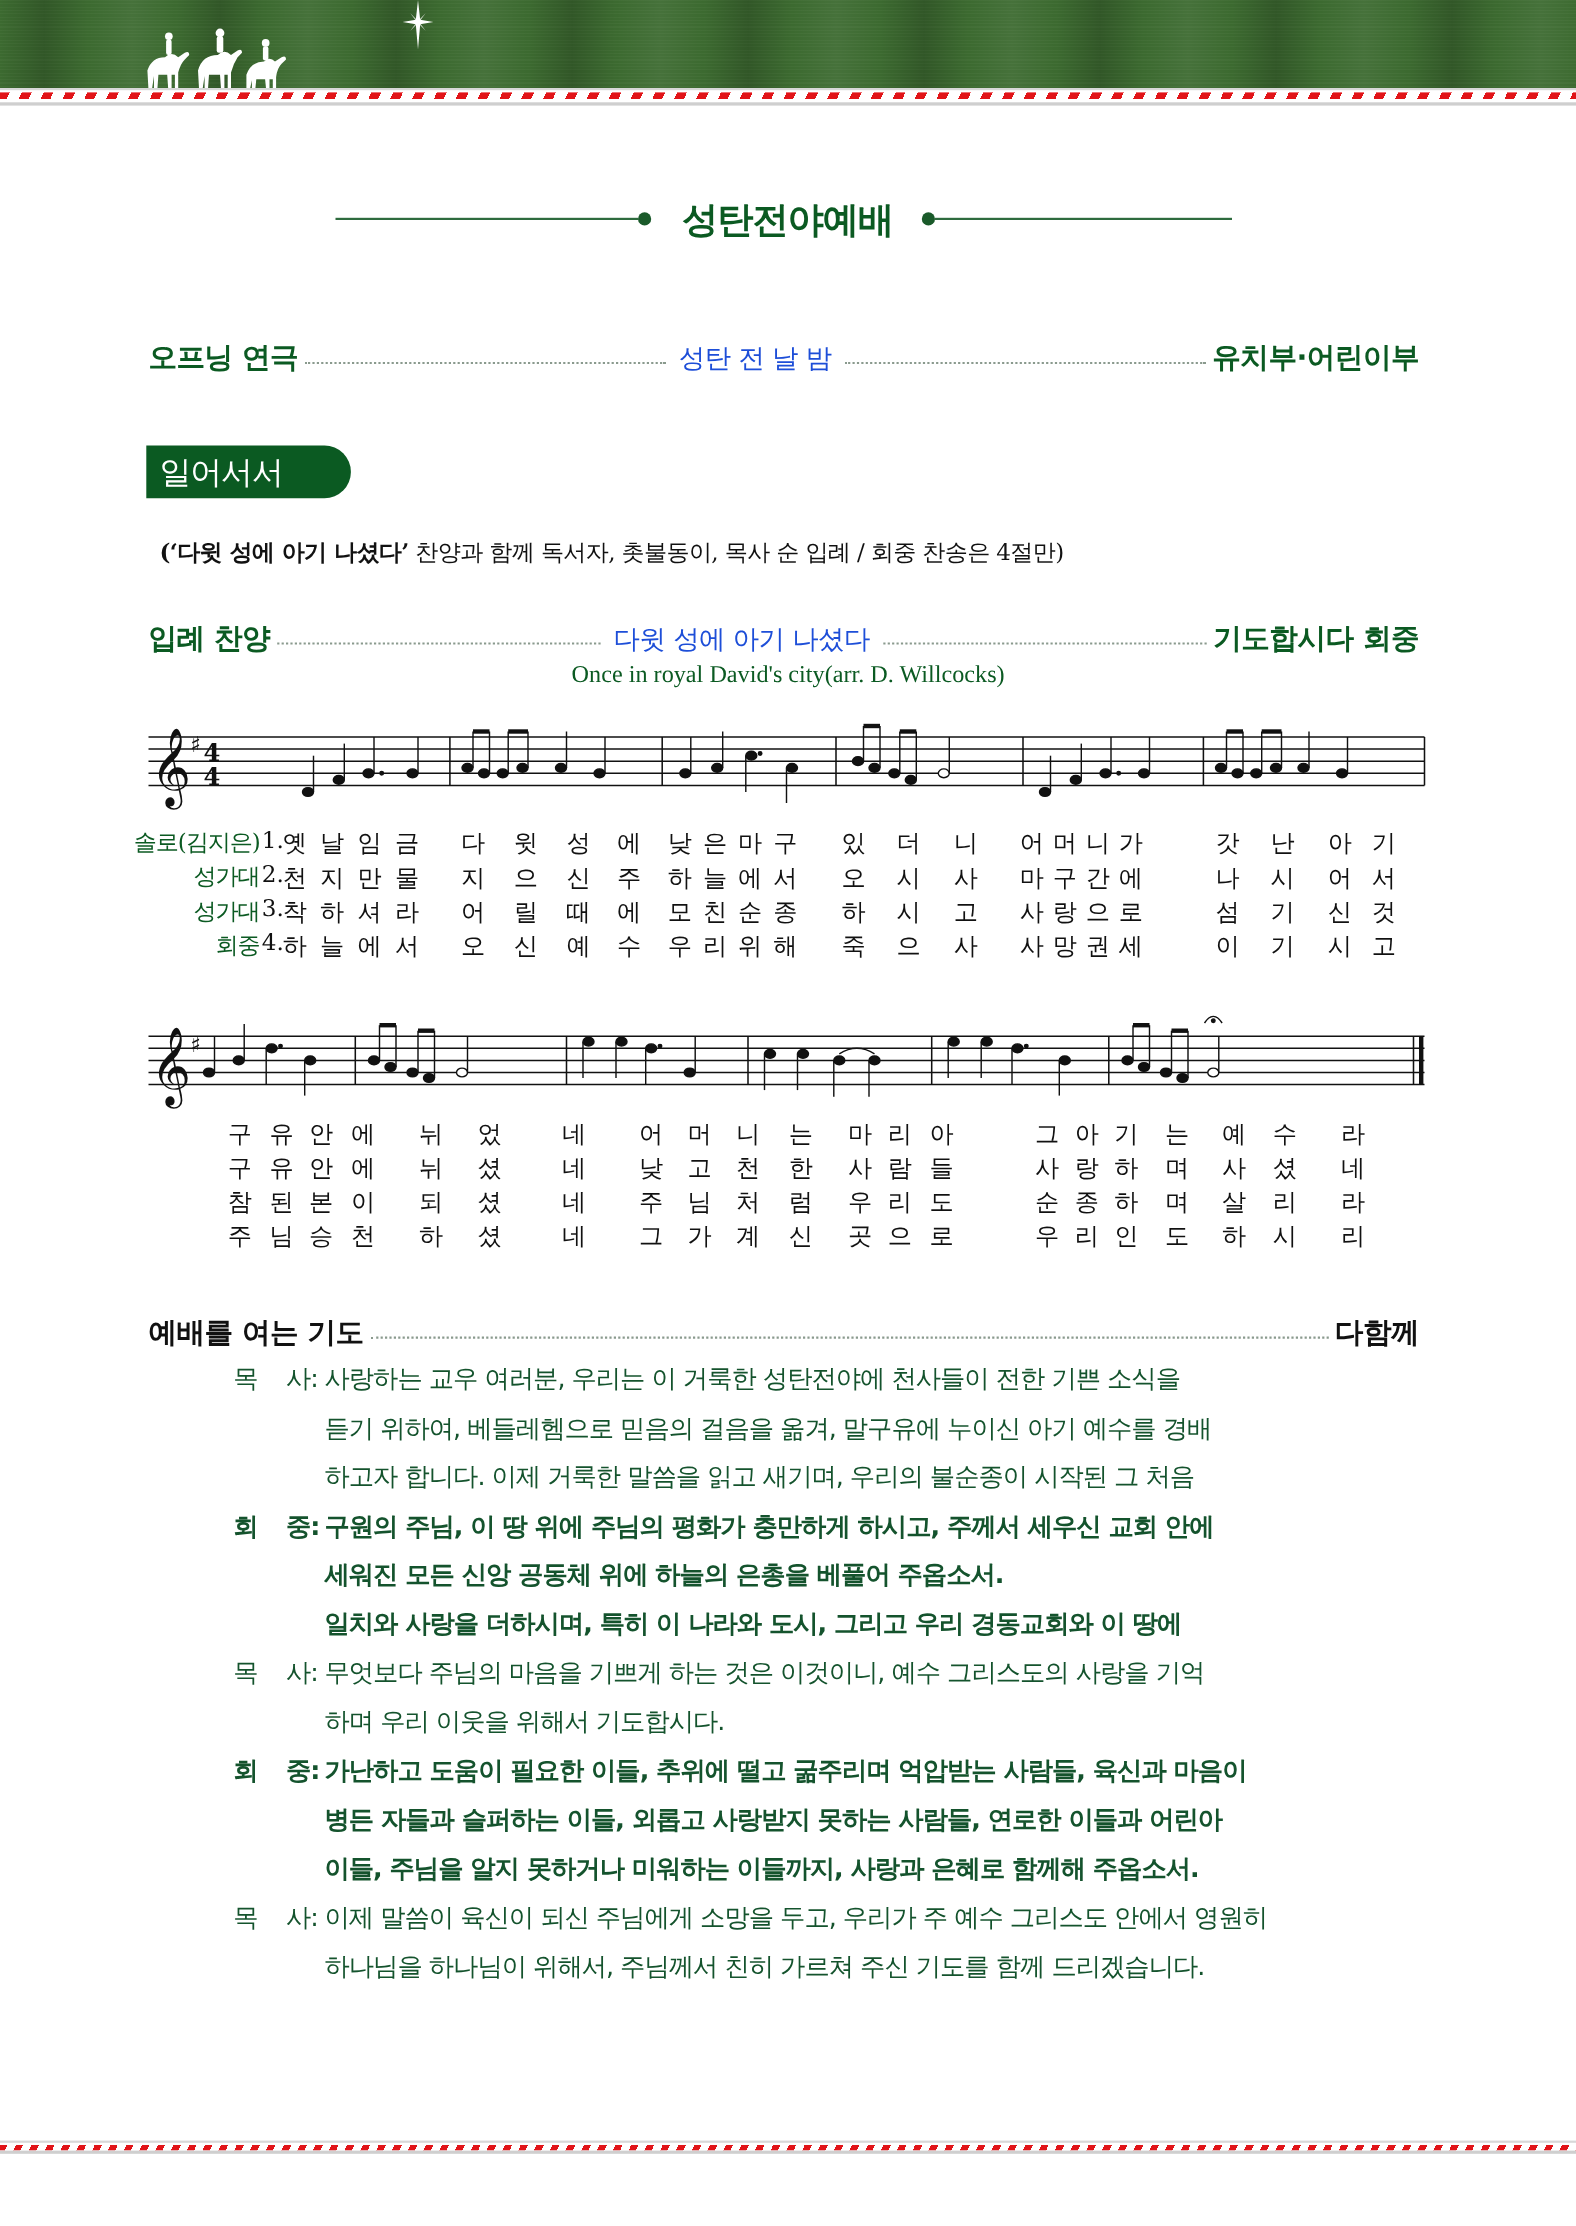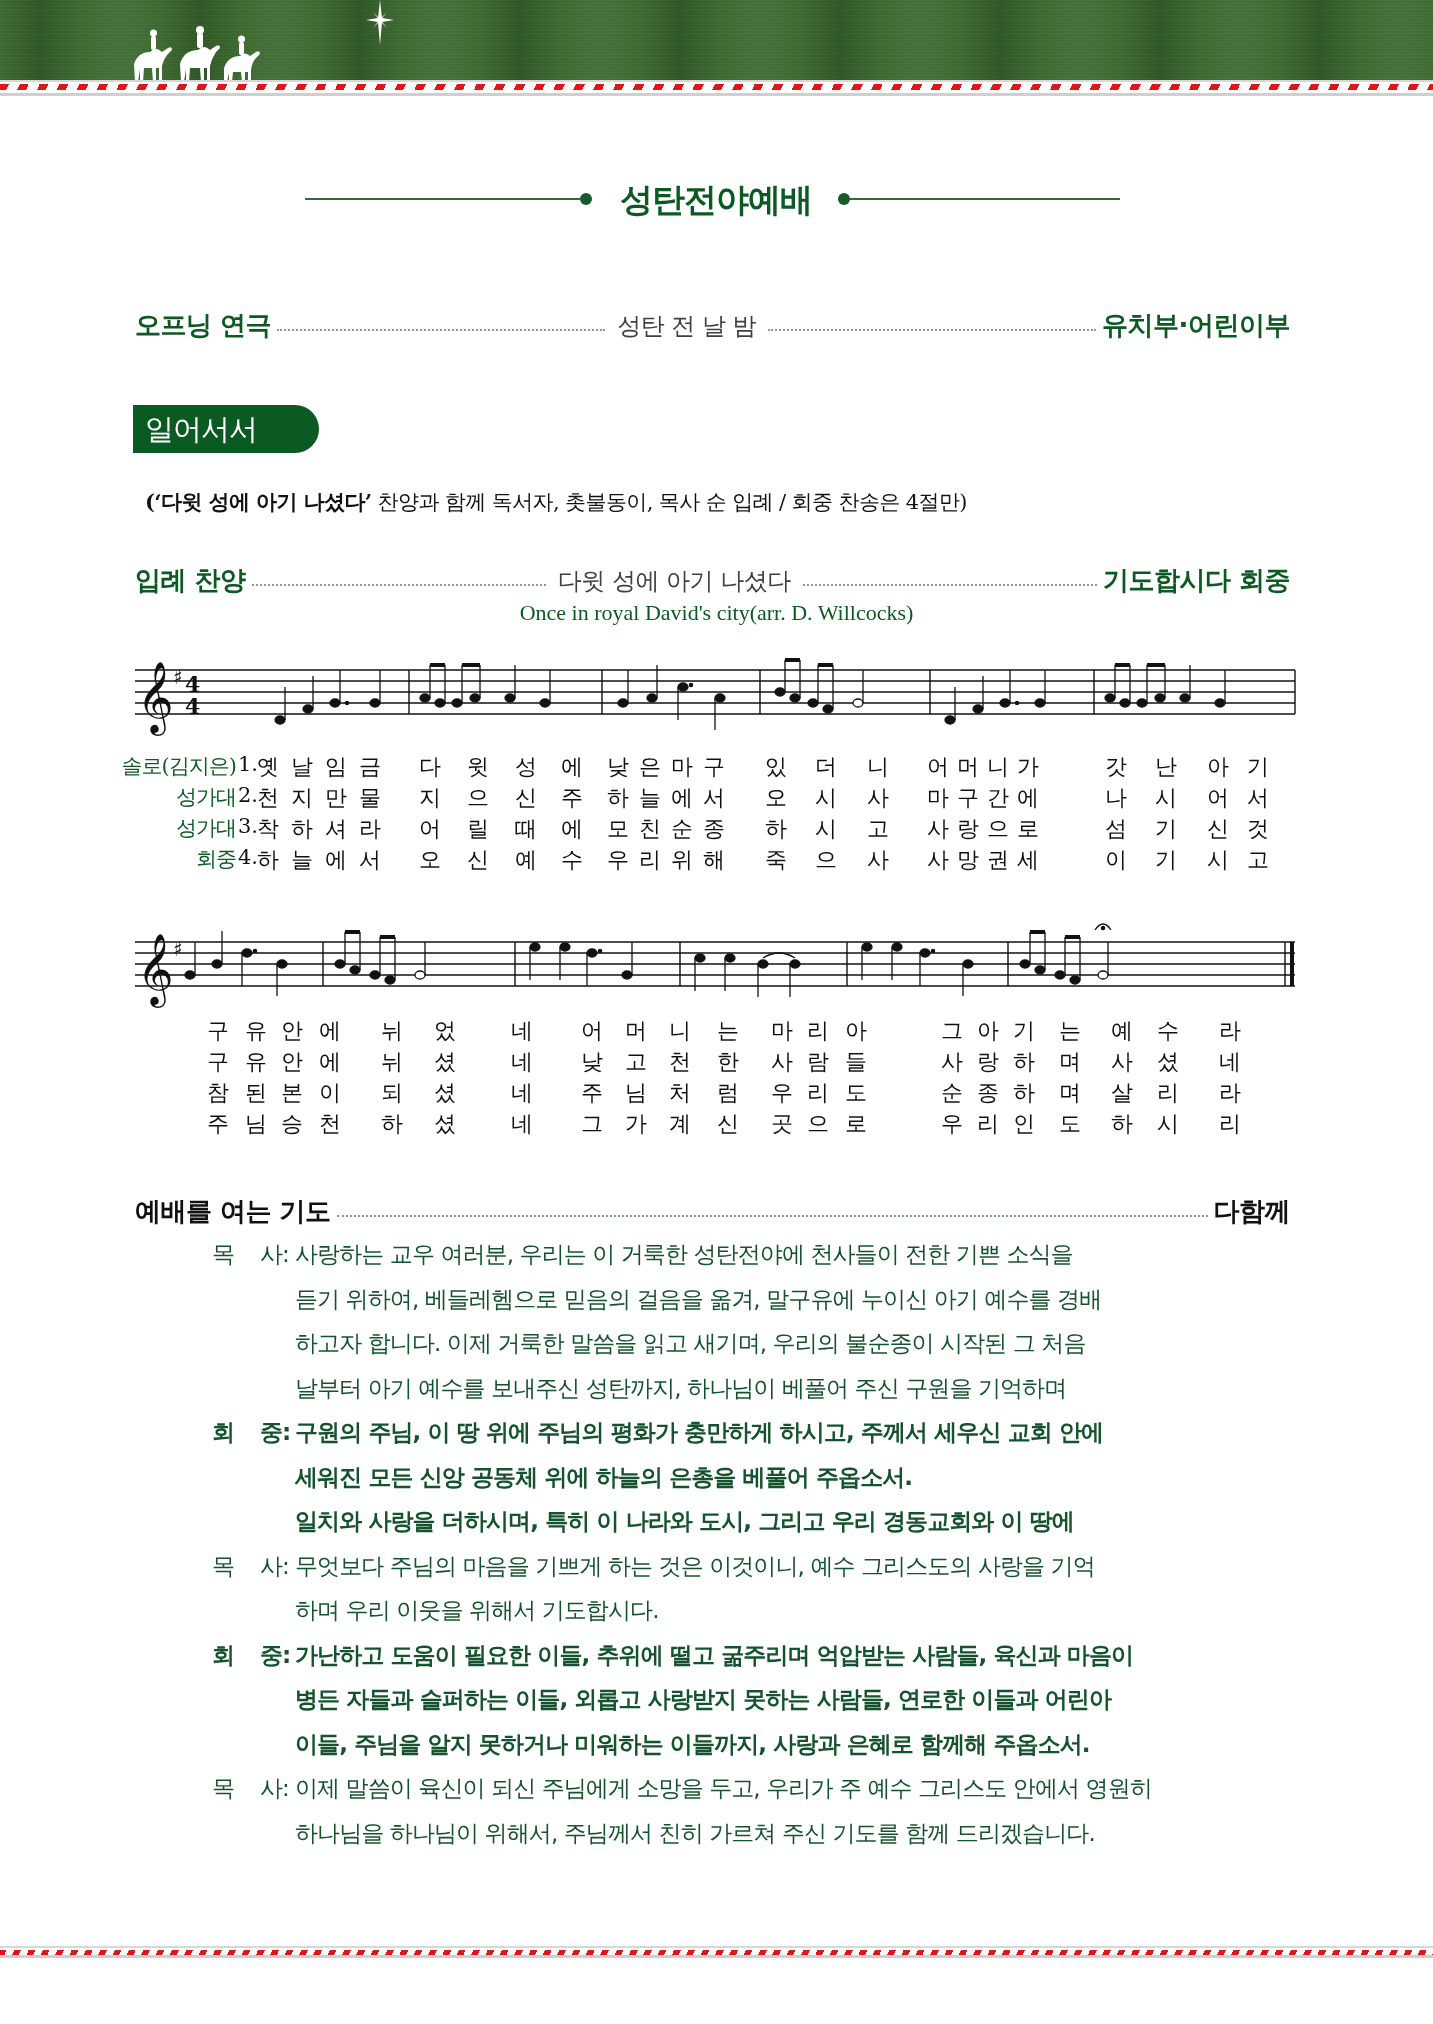--- a/index.html
+++ b/index.html
@@ -45,21 +45,21 @@
     font-family: "DejaVu Sans", sans-serif; font-weight: bold; font-size: 33px;
     color: #0b5a22; letter-spacing: -1px;
   }
 
   
   .leader-row {
     position: absolute; left: 135px; width: 1155px; display: flex; align-items: center;
     font-family: "DejaVu Sans", sans-serif;
   }
   .leader-row .lbl-left, .leader-row .lbl-right { font-weight: bold; font-size: 26px; color: #0b5a22; white-space: nowrap; letter-spacing: -0.5px; }
-  .leader-row .lbl-mid { font-size: 24px; color: #404040; white-space: nowrap; padding: 0 6px; letter-spacing: -0.5px; text-align: right; }
+  .leader-row .lbl-mid { font-size: 24px; color: #1d4ed8; white-space: nowrap; padding: 0 6px; letter-spacing: -0.5px; text-align: right; }
   .leader-row .dots { flex: 1; border-bottom: 2px dotted #8a9a8e; height: 0; margin: 0 6px; transform: translateY(4px); }
   .leader-row.black .lbl-left, .leader-row.black .lbl-right { color: #111; }
 
   
   .badge {
     position: absolute; left: 133px; top: 405px; width: 186px; height: 48px;
     background: #0b5a22; border-radius: 0 24px 24px 0;
     color: #fff; font-size: 29px; line-height: 48px; padding-left: 12px;
     font-family: "DejaVu Sans", sans-serif; letter-spacing: -1px;
   }
@@ -547,21 +547,20 @@
   <span class="dots"></span>
   <span class="lbl-right">다함께</span>
 </div>
 
 <div class="prayer" id="prayer">
     <div class="p-block pastor">
       <span class="p-role"><span class="r1">목</span><span>사:</span></span>
       <span class="p-line">사랑하는 교우 여러분, 우리는 이 거룩한 성탄전야에 천사들이 전한 기쁜 소식을</span>
       <span class="p-line">듣기 위하여, 베들레헴으로 믿음의 걸음을 옮겨, 말구유에 누이신 아기 예수를 경배</span>
       <span class="p-line">하고자 합니다. 이제 거룩한 말씀을 읽고 새기며, 우리의 불순종이 시작된 그 처음</span>
-      <span class="p-line">날부터 아기 예수를 보내주신 성탄까지, 하나님이 베풀어 주신 구원을 기억하며</span>
     </div>
     <div class="p-block congregation">
       <span class="p-role"><span class="r1">회</span><span>중:</span></span>
       <span class="p-line">구원의 주님, 이 땅 위에 주님의 평화가 충만하게 하시고, 주께서 세우신 교회 안에</span>
       <span class="p-line">세워진 모든 신앙 공동체 위에 하늘의 은총을 베풀어 주옵소서.</span>
       <span class="p-line">일치와 사랑을 더하시며, 특히 이 나라와 도시, 그리고 우리 경동교회와 이 땅에</span>
     </div>
     <div class="p-block pastor">
       <span class="p-role"><span class="r1">목</span><span>사:</span></span>
       <span class="p-line">무엇보다 주님의 마음을 기쁘게 하는 것은 이것이니, 예수 그리스도의 사랑을 기억</span>

